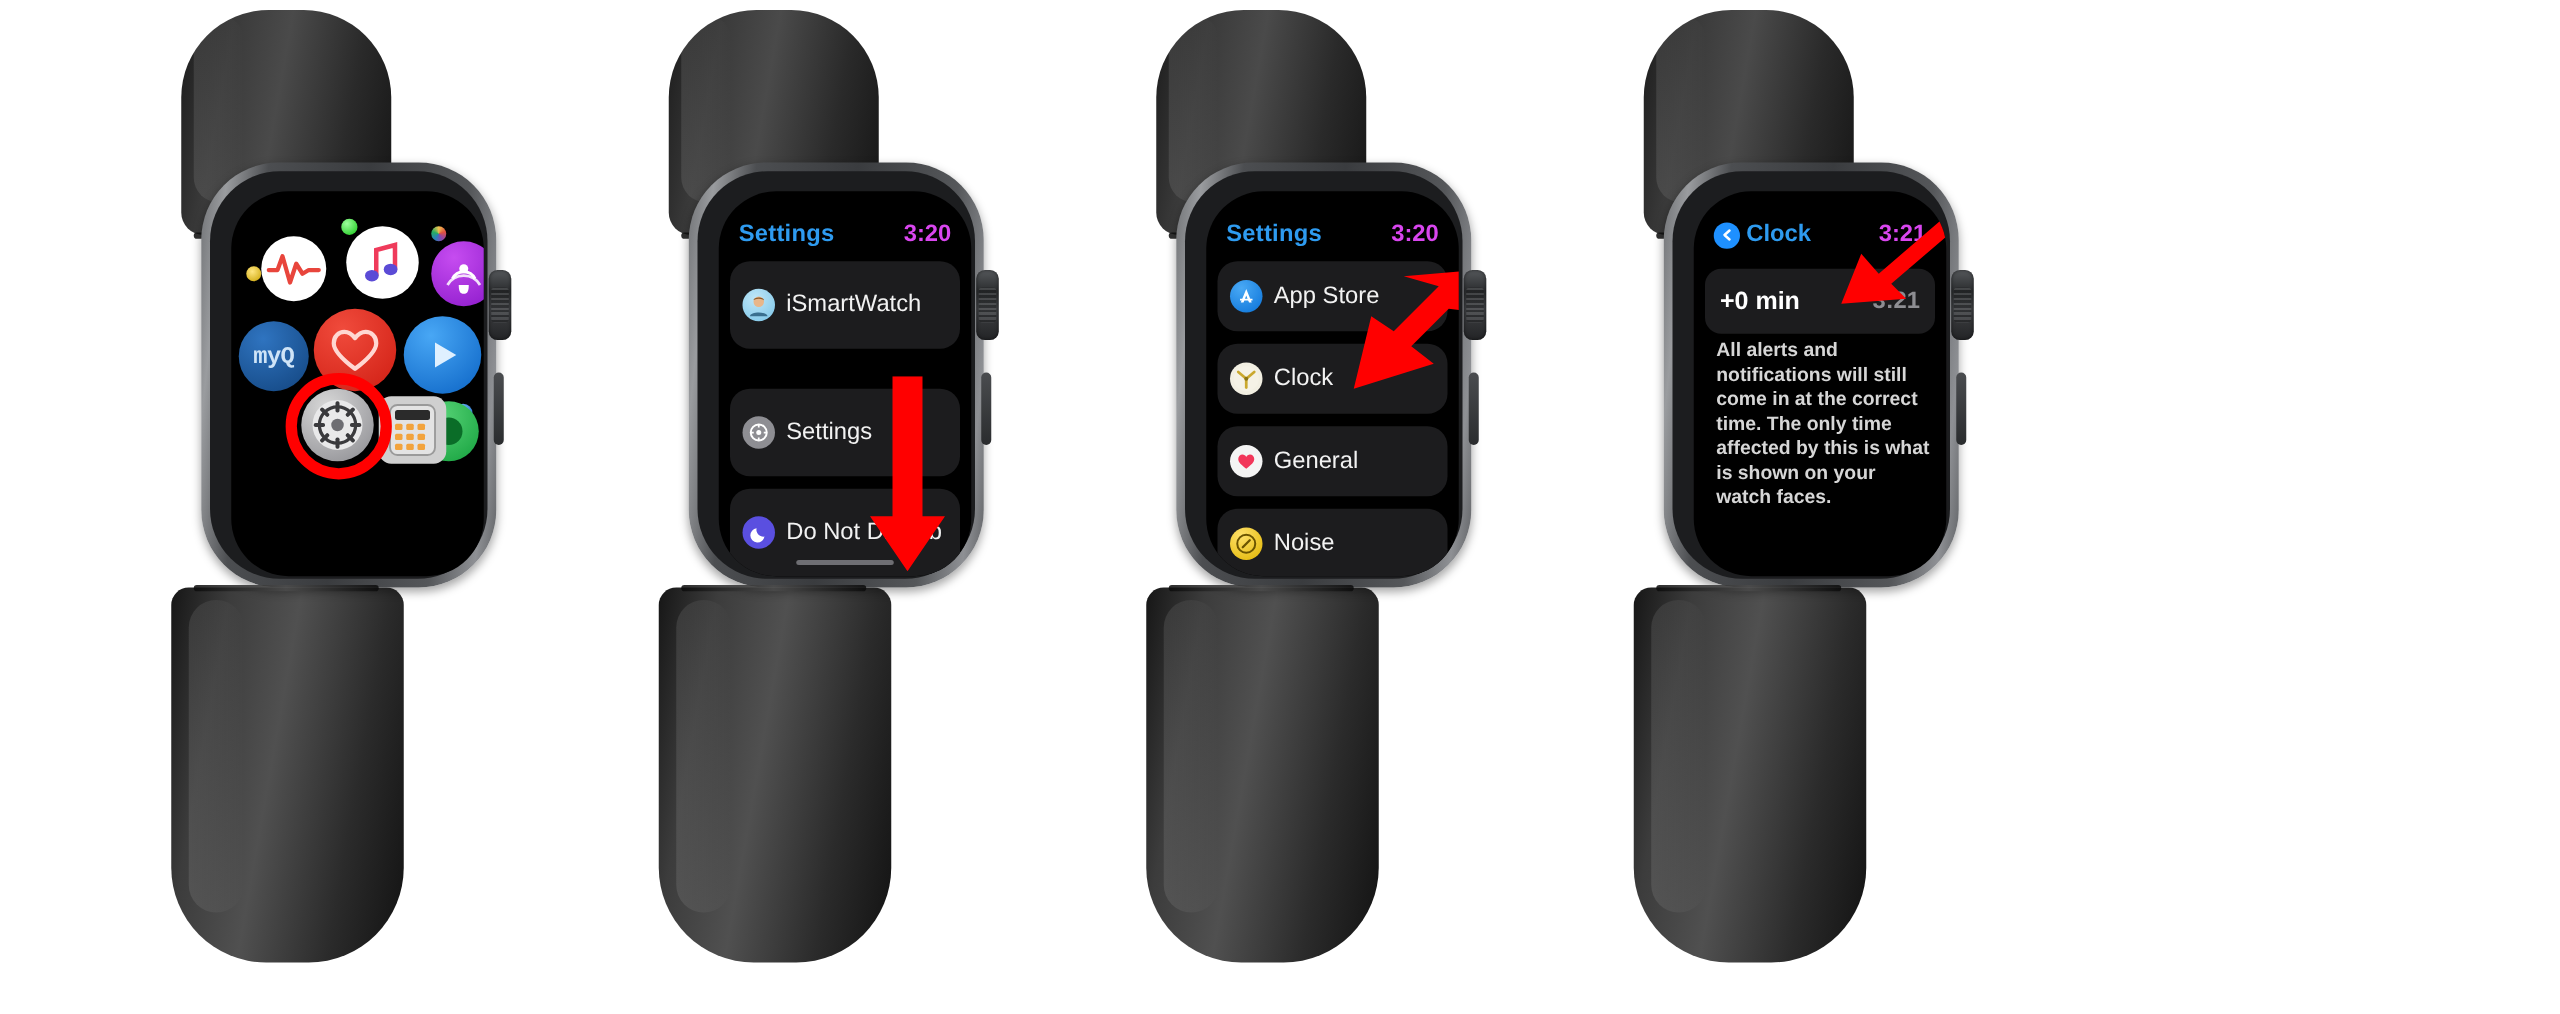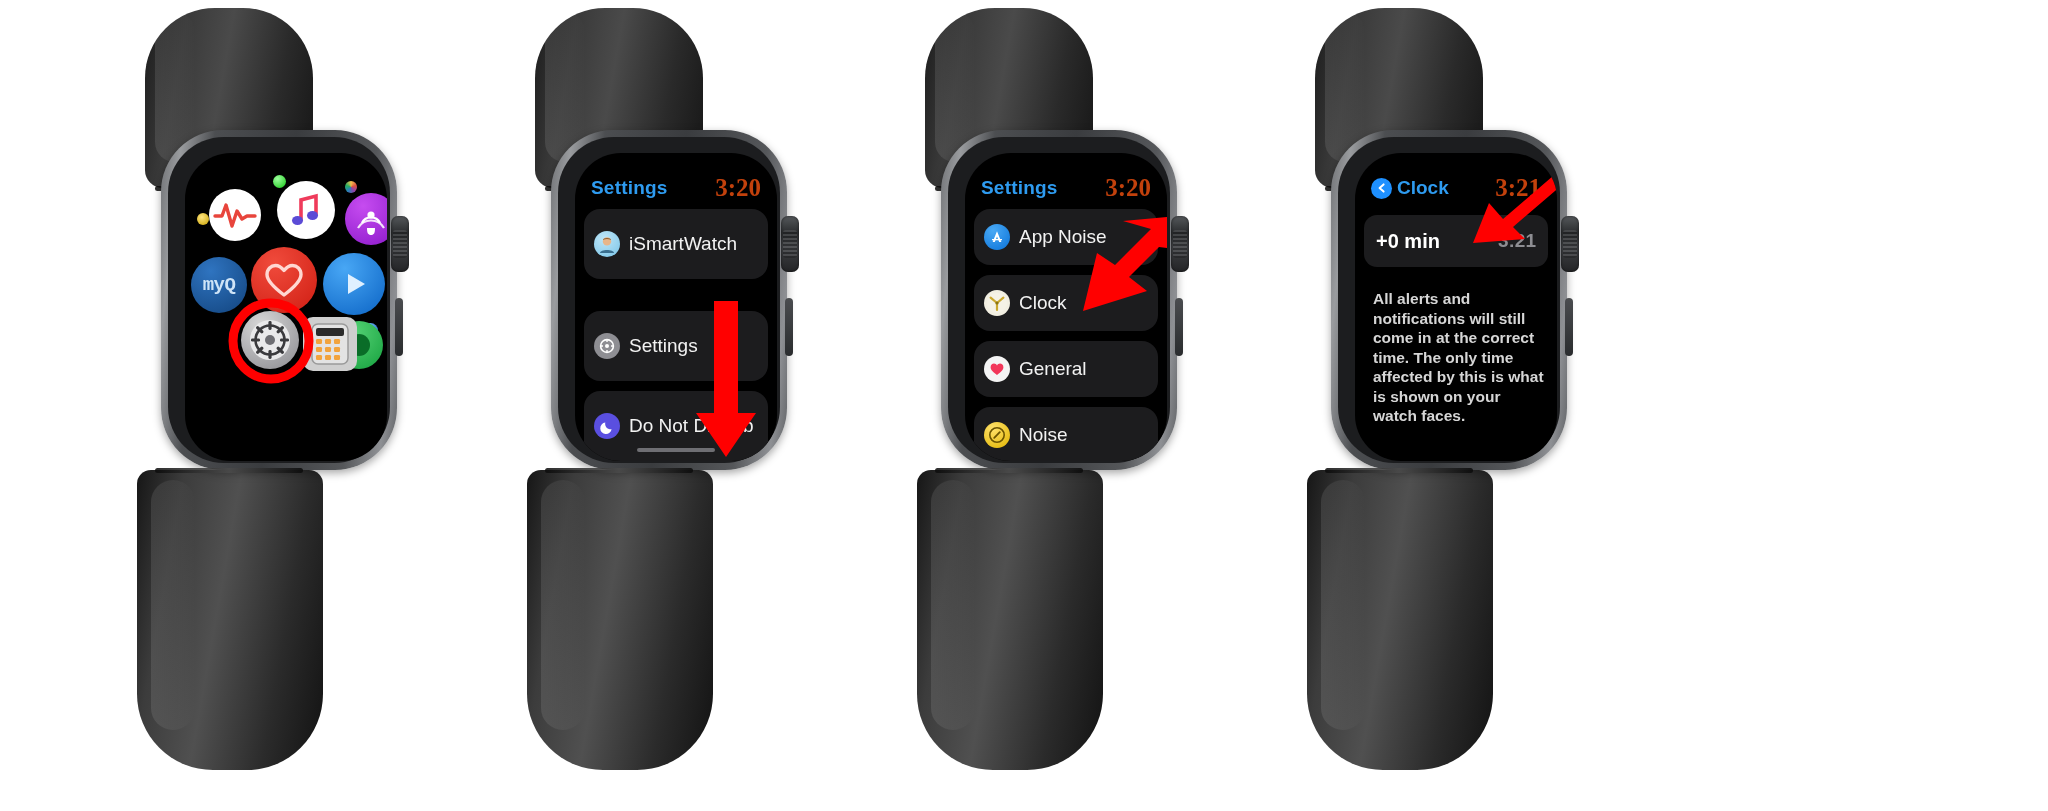--- a/index.html
+++ b/index.html
@@ -94,21 +94,21 @@
   
   .grid-wrap { position:absolute; inset:0; }
   .app { position:absolute; border-radius:50%; display:flex; align-items:center; justify-content:center; overflow:hidden; }
 
   
   .statusbar {
     position:absolute; left:0; right:0; top:22px; height:26px;
     display:flex; align-items:center; padding:0 16px;
   }
   .sb-title { color:#2e9bf0; font-size:19px; font-weight:bold; letter-spacing:.2px; }
-  .sb-time  { margin-left:auto; color:#c2410c; font-size:25px; font-weight:bold;font-family:Liberation Serif, serif; }
+  .sb-time  { margin-left:auto; color:#d946ef; font-size:19px; font-weight:bold; }
   .sb-back-title { color:#2e9bf0; font-size:19px; font-weight:bold; }
   .back-chip {
     width:21px; height:21px; border-radius:50%; background:#1e90ff;
     display:inline-flex; align-items:center; justify-content:center;
     margin-right:5px; flex:0 0 auto;
   }
   .back-chip svg { display:block; }
 
   .list { position:absolute; left:9px; right:9px; top:56px; bottom:0; }
   .row {
@@ -124,21 +124,21 @@
   .row.tall { height:70px;align-items:center; }
 
   
   .value-row {
     height:52px; background:#1c1c1e; border-radius:13px;
     display:flex; align-items:center; padding:0 12px; margin:0 9px;
   }
   .value-row .v-left { color:#fff; font-size:20px; font-weight:bold; }
   .value-row .v-right { margin-left:auto; color:#8d8d92; font-size:19px; font-weight:bold; }
   .body-text {
-    position:absolute; left:18px; right:12px; top:136px;
+    position:absolute; left:18px; right:12px; top:118px;
     color:#d6d6d6; font-size:15.5px; line-height:19.5px; font-weight:600;
   }
 
   
   .page-line {
     position:absolute; left:50%; transform:translateX(-50%);
     bottom:9px; width:78px; height:4px; border-radius:2px; background:#6e6e73;
   }
 
   
@@ -342,21 +342,21 @@
 
           <div class="list">
 
             <div class="row">
               <span class="ico" style="background:radial-gradient(circle at 35% 25%,#49a9f5,#0a72d8);">
                 <svg width="18" height="18" viewBox="0 0 18 18">
                   <path d="M9 3.2 13.4 14h-2.2L9 8.4 6.8 14H4.6z" fill="#fff"></path>
                   <line x1="4" y1="11.6" x2="14" y2="11.6" stroke="#fff" stroke-width="1.4"></line>
                 </svg>
               </span>
-              <span class="lbl">App Noise</span>
+              <span class="lbl">App Store</span>
             </div>
 
             <div class="row">
               <span class="ico" style="background:#f2efe2;">
                 <svg width="22" height="22" viewBox="0 0 22 22">
                   <circle cx="11" cy="11" r="10" fill="#f5f2e6"></circle>
                   <path d="M11 11 4.6 5.6" stroke="#caa82e" stroke-width="2.2" stroke-linecap="round"></path>
                   <path d="M11 11 17.4 5.6" stroke="#caa82e" stroke-width="2.2" stroke-linecap="round"></path>
                   <path d="M11 11v7" stroke="#caa82e" stroke-width="2.2" stroke-linecap="round"></path>
                   <circle cx="11" cy="11" r="1.6" fill="#8a7414"></circle>

